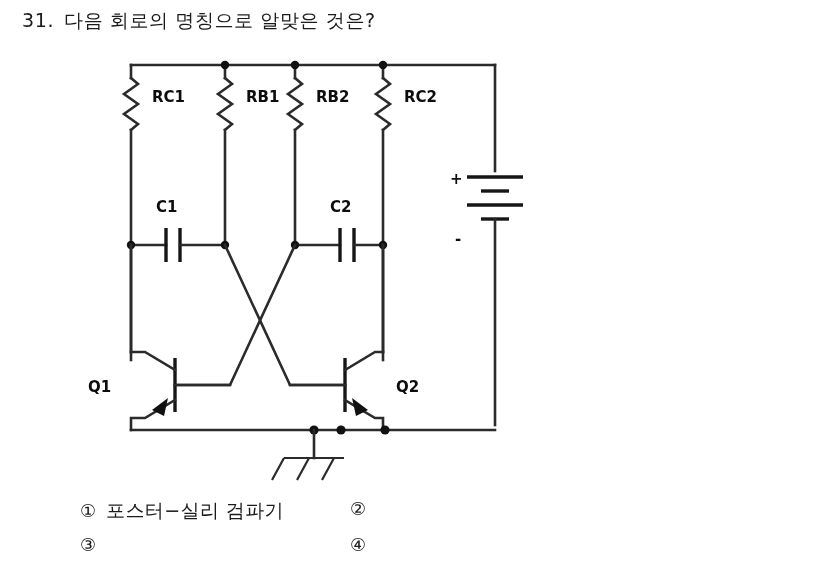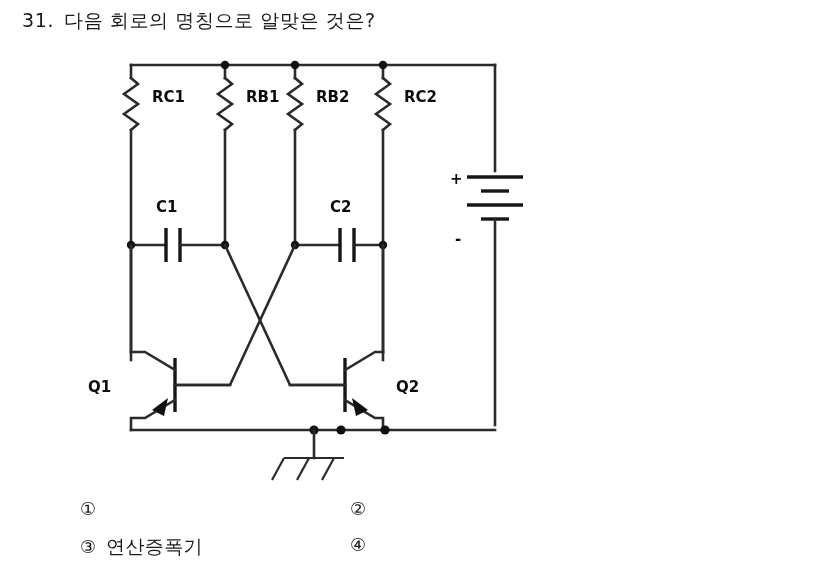--- a/index.html
+++ b/index.html
@@ -227,29 +227,29 @@
         <path class="thinwire" d="M334 418 L322 440"></path>
       </g>
 
     </svg>
   </div>
 
   <div class="choices">
     <div class="choice-row">
       <div class="choice c1">
         <span class="marker">①</span>
+        <span>포스터−실리 검파기</span>
       </div>
       <div class="choice c2">
         <span class="marker">②</span>
       </div>
     </div>
     <div class="choice-row">
       <div class="choice c3">
         <span class="marker">③</span>
-        <span>연산증폭기</span>
       </div>
       <div class="choice c4">
         <span class="marker">④</span>
       </div>
     </div>
   </div>
 
 </div>
 
 </body></html>

